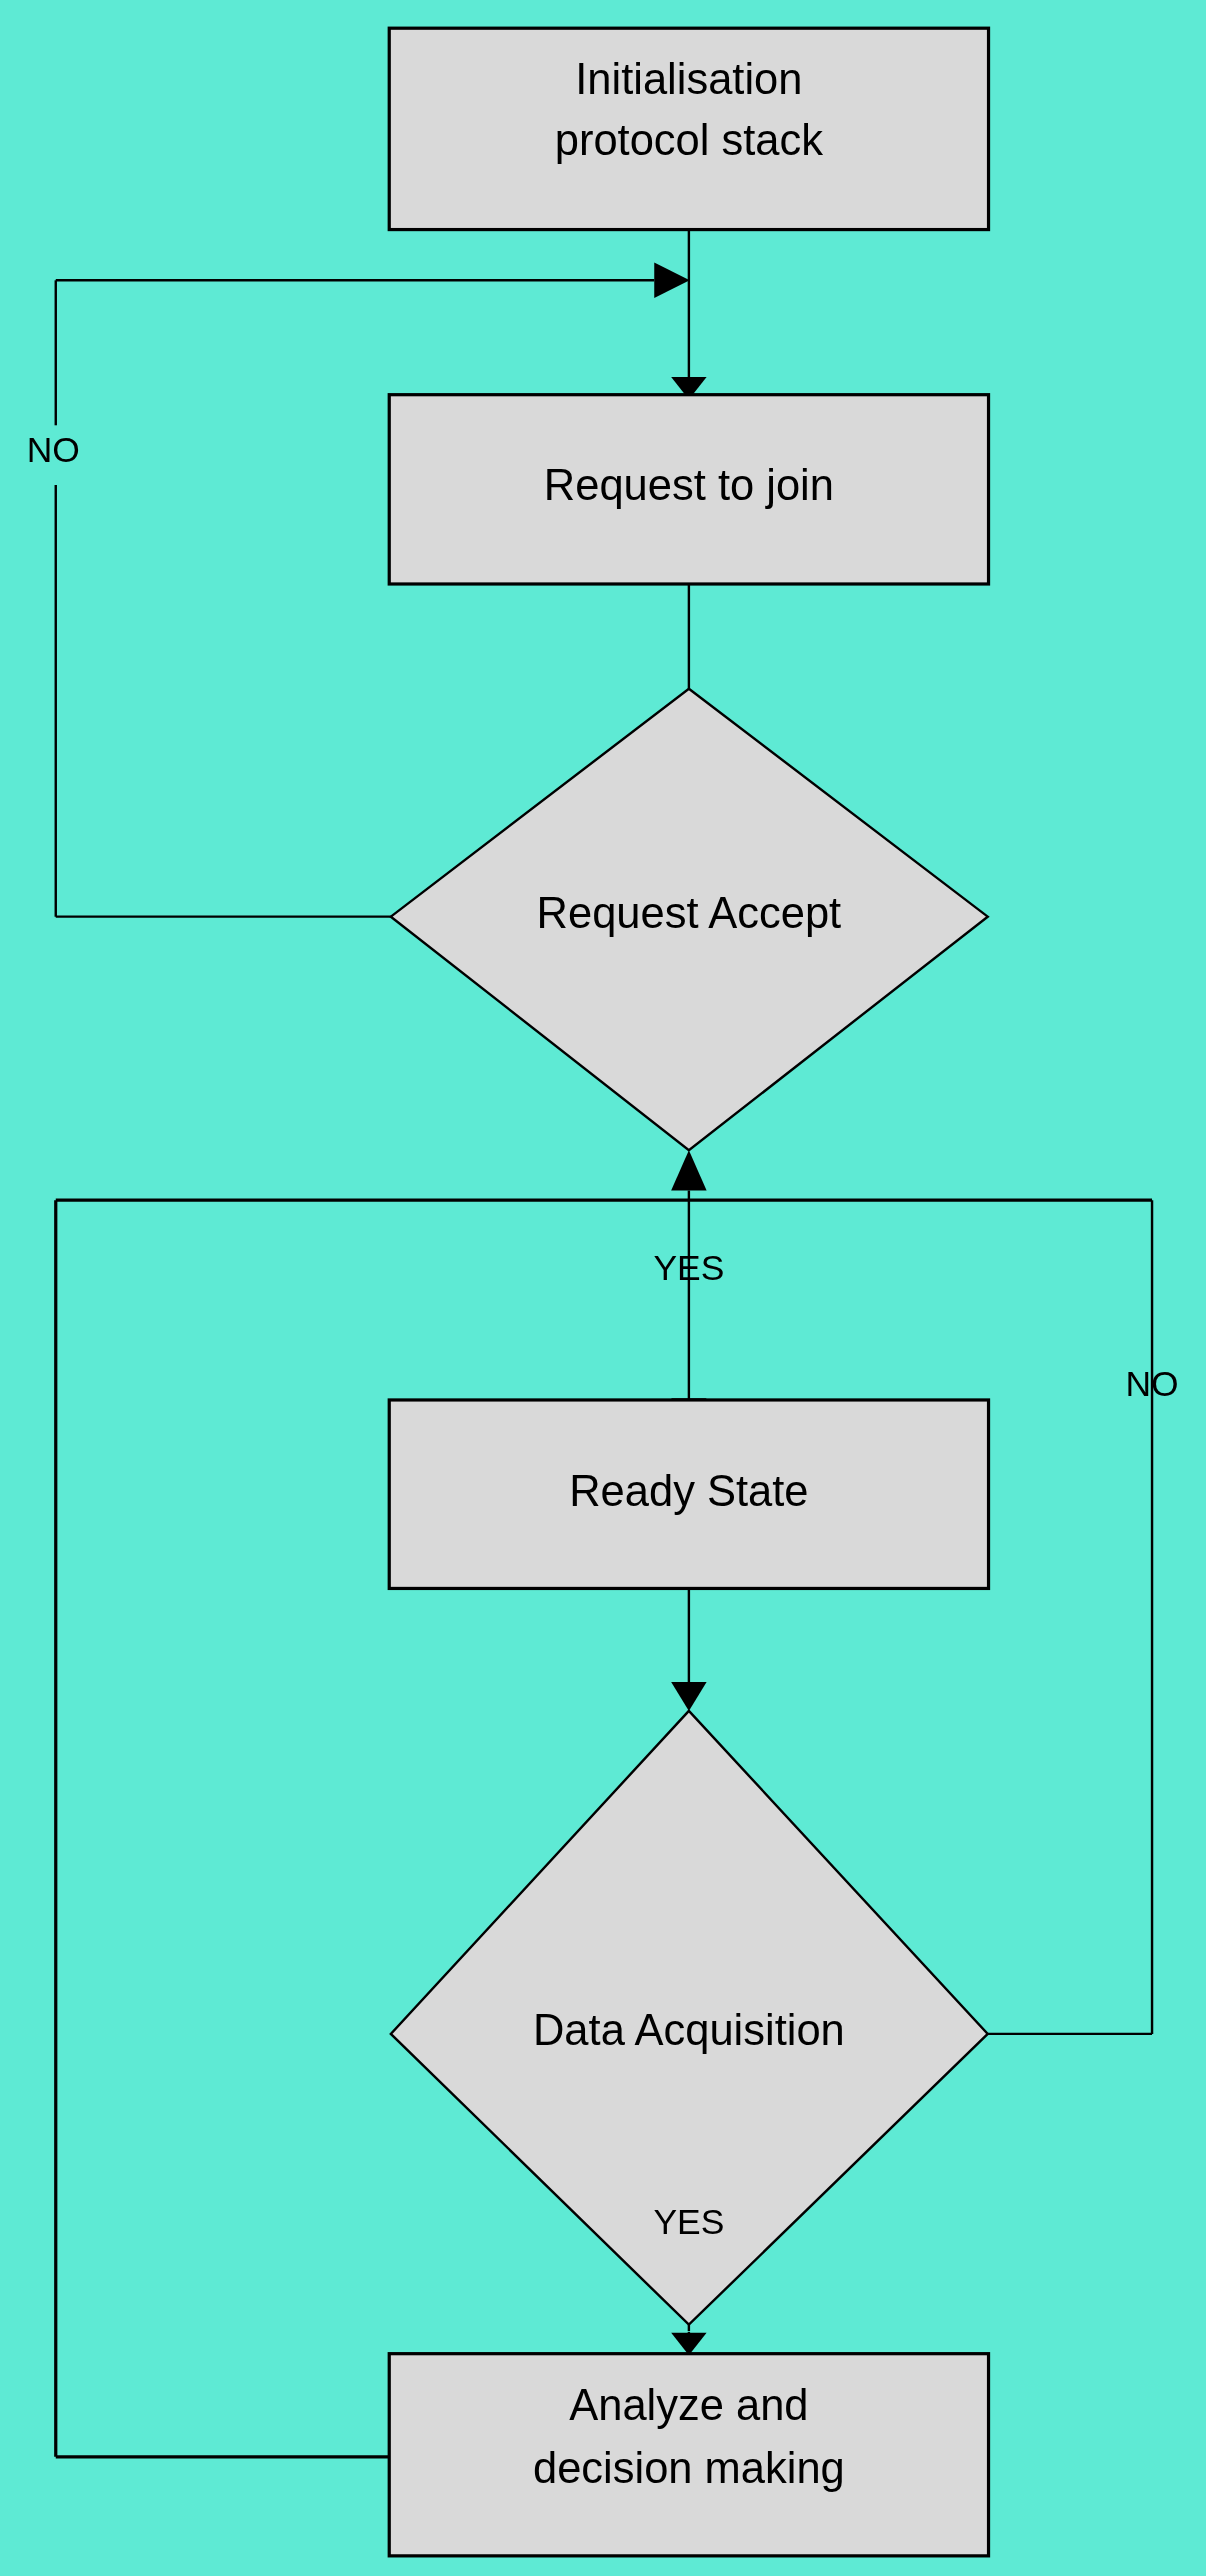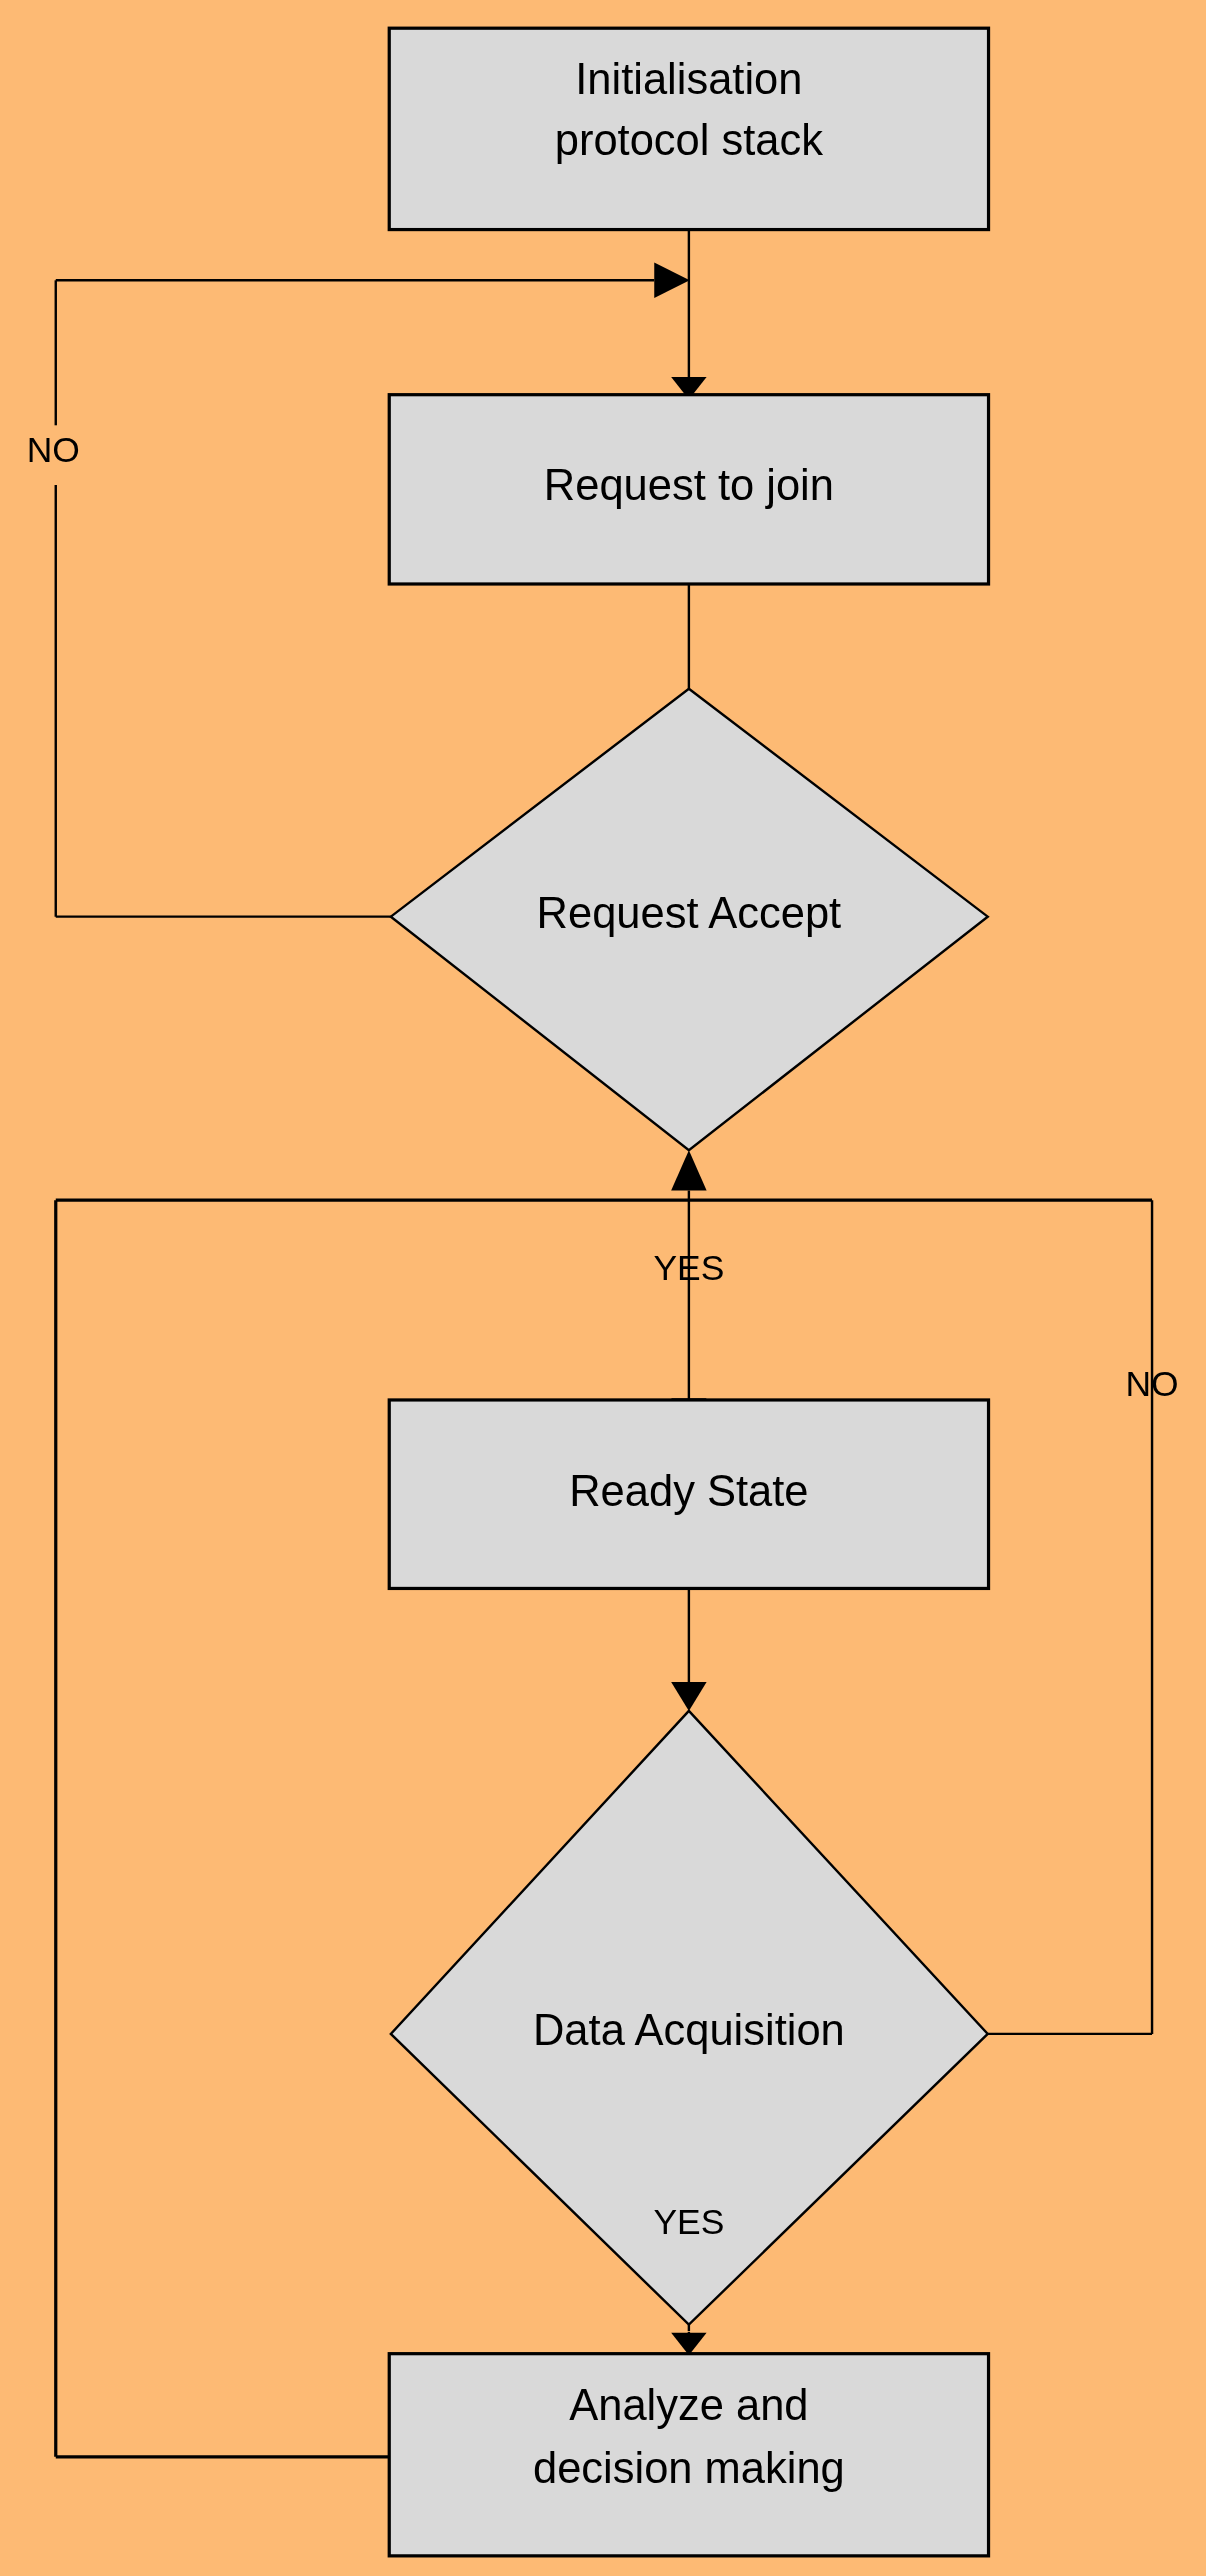--- a/index.html
+++ b/index.html
@@ -7,21 +7,21 @@
     padding: 0;
     background: #ffffff;
   }
   body {
     font-family: "Liberation Sans", sans-serif;
   }
   #page {
     position: relative;
     width: 1207px;
     height: 2576px;
-    background: #fdba74;
+    background: #5eead4;
     overflow: hidden;
   }
   #flow-svg {
     position: absolute;
     left: 0;
     top: 0;
     width: 1207px;
     height: 2576px;
     display: block;
   }

